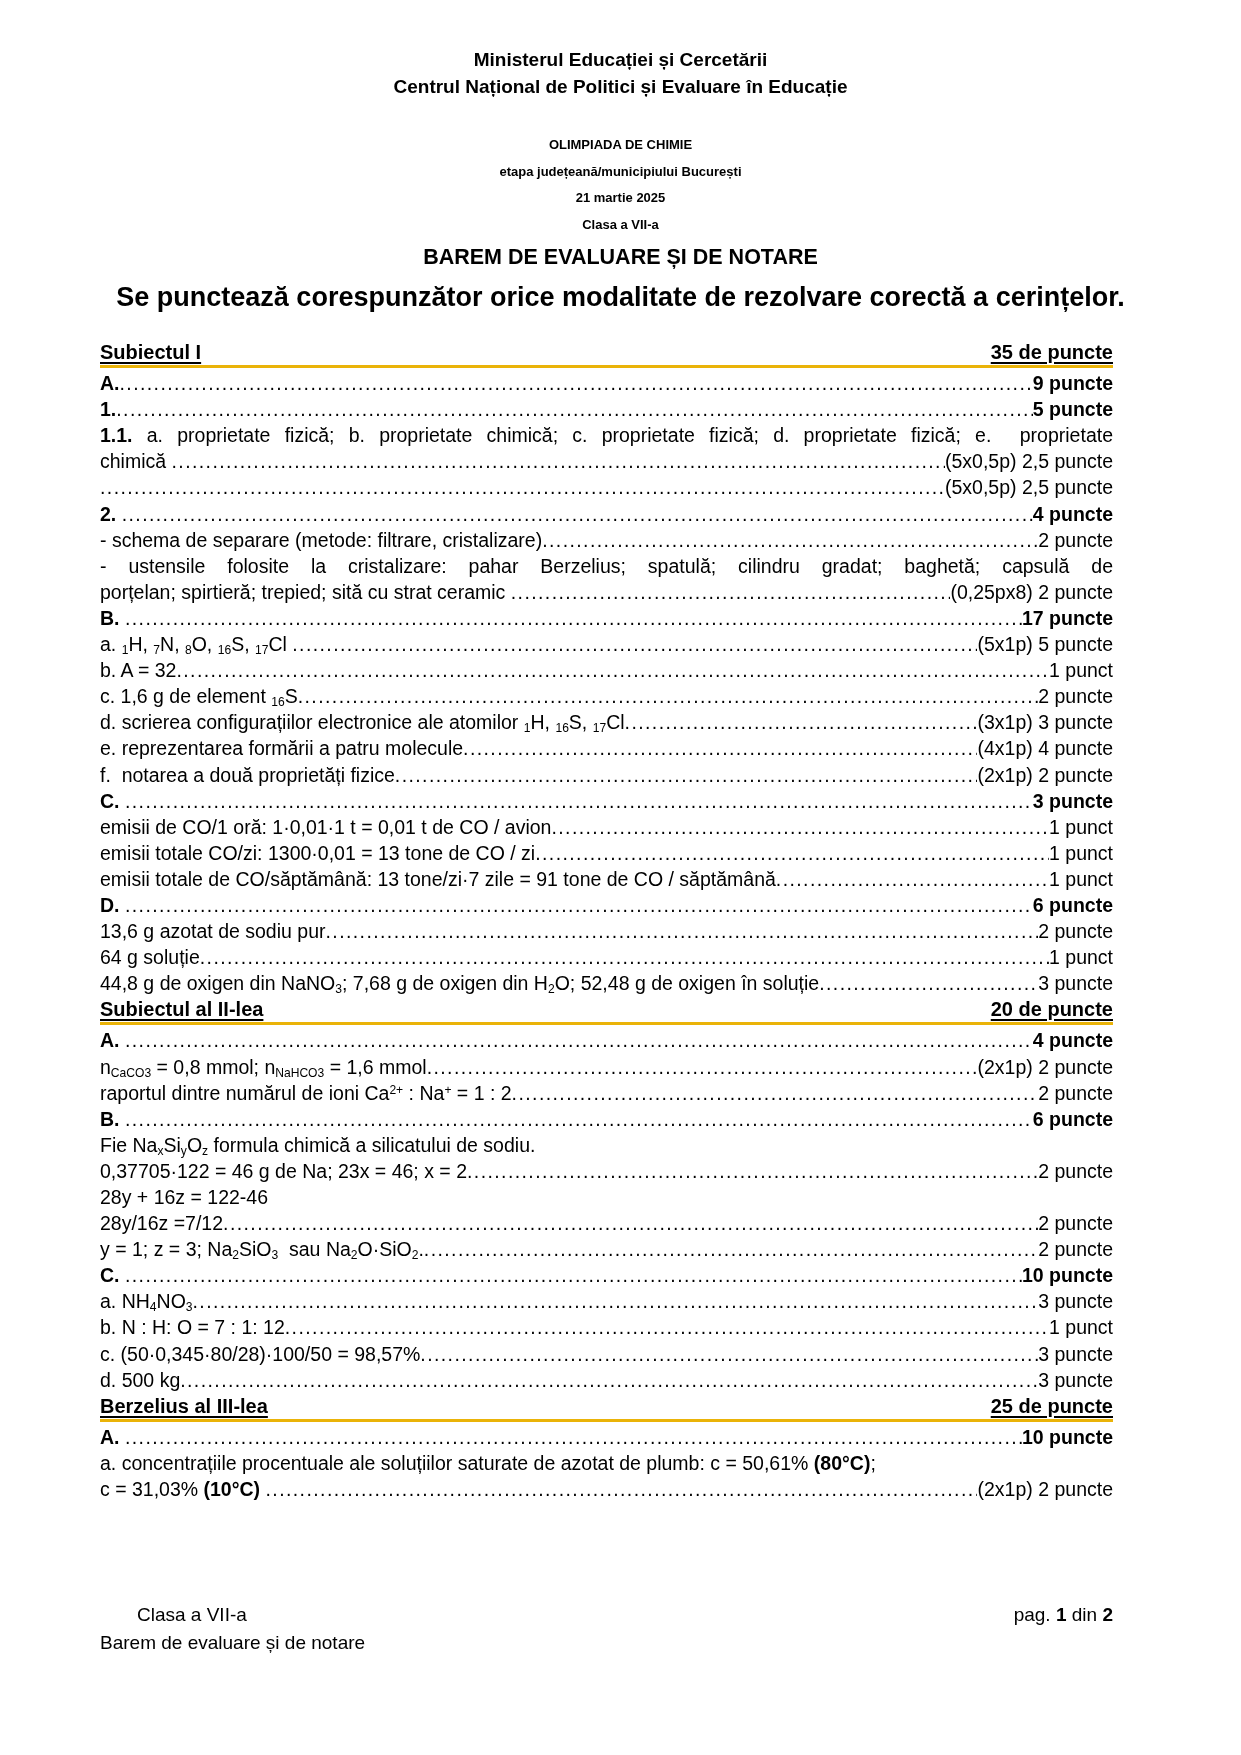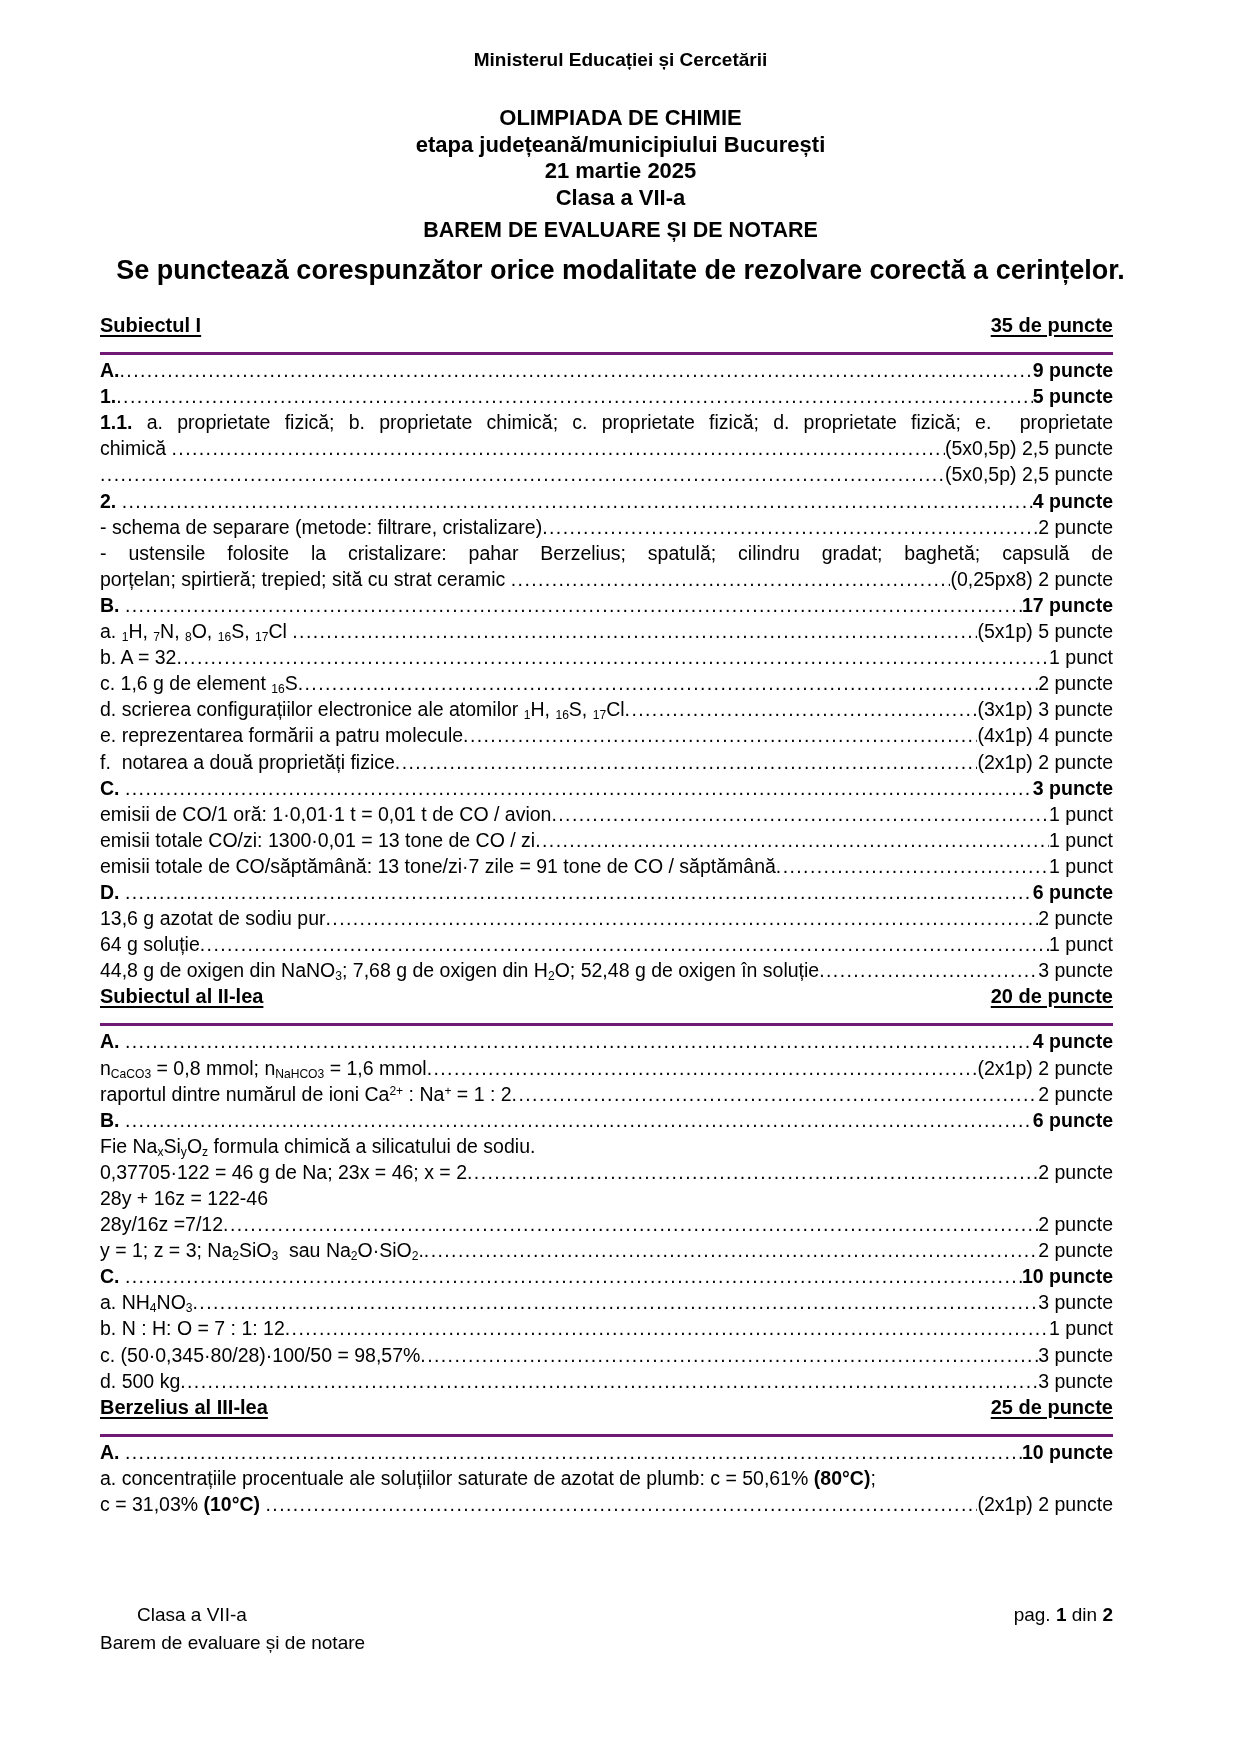--- a/index.html
+++ b/index.html
@@ -9,32 +9,32 @@
     box-sizing:border-box;
     padding:46px 100px 0 100px;
     background:#ffffff;
     color:#000;
     font-family:"Liberation Sans","DejaVu Sans",sans-serif;
     overflow:hidden;
   }
   
   .doc-header{text-align:center;}
   .org{font-size:19px;line-height:27px;font-weight:bold;}
-  .title-block{margin-top:32px;font-weight:bold;font-size:22px;line-height:26.5px;}
+  .title-block{margin-top:32px;font-weight:bold;font-size:13px;line-height:26.5px;}
   .barem-title{margin-top:4px;font-weight:bold;font-size:21.5px;line-height:30px;}
   .note{margin-top:11px;font-weight:bold;font-size:27px;line-height:28px;}
   
   .doc-body{margin-top:28px;width:1013px;font-size:19.5px;}
   .line{line-height:26.1px;}
   .line.leader{display:flex;align-items:baseline;}
   .line.section{
     display:flex;justify-content:space-between;align-items:center;
     font-weight:bold;font-size:20px;
-    border-bottom:3px solid #701a75;
-    padding-bottom:14px;margin-bottom:2px;
+    border-bottom:3px solid #eab308;
+    padding-bottom:0;margin-bottom:2px;
   }
   .line.section .seg{text-decoration:underline;text-decoration-thickness:2px;text-underline-offset:3px;}
   .line.justify{display:block;text-align:justify;text-align-last:justify;}
   .line.plain{display:block;}
   .left{white-space:pre;}
   .line.justify .left{white-space:normal;}
   .dots{
     flex:1 1 auto;min-width:0;overflow:hidden;white-space:nowrap;
     letter-spacing:1.4px;
   }
@@ -52,20 +52,21 @@
   .footer-left .indented{padding-left:37px;}
   .footer-right span,.footer-right b{white-space:pre;}
 </style>
 </head>
 <body>
 
 <div class="page">
 
   <div class="doc-header">
     <div class="org">Ministerul Educației și Cercetării</div>
+    <div class="org">Centrul Național de Politici și Evaluare în Educație</div>
 
     <div class="title-block">
       <div>OLIMPIADA DE CHIMIE</div>
       <div>etapa județeană/municipiului București</div>
       <div>21 martie 2025</div>
       <div>Clasa a VII-a</div>
     </div>
 
     <div class="barem-title">BAREM DE EVALUARE ȘI DE NOTARE</div>
 

